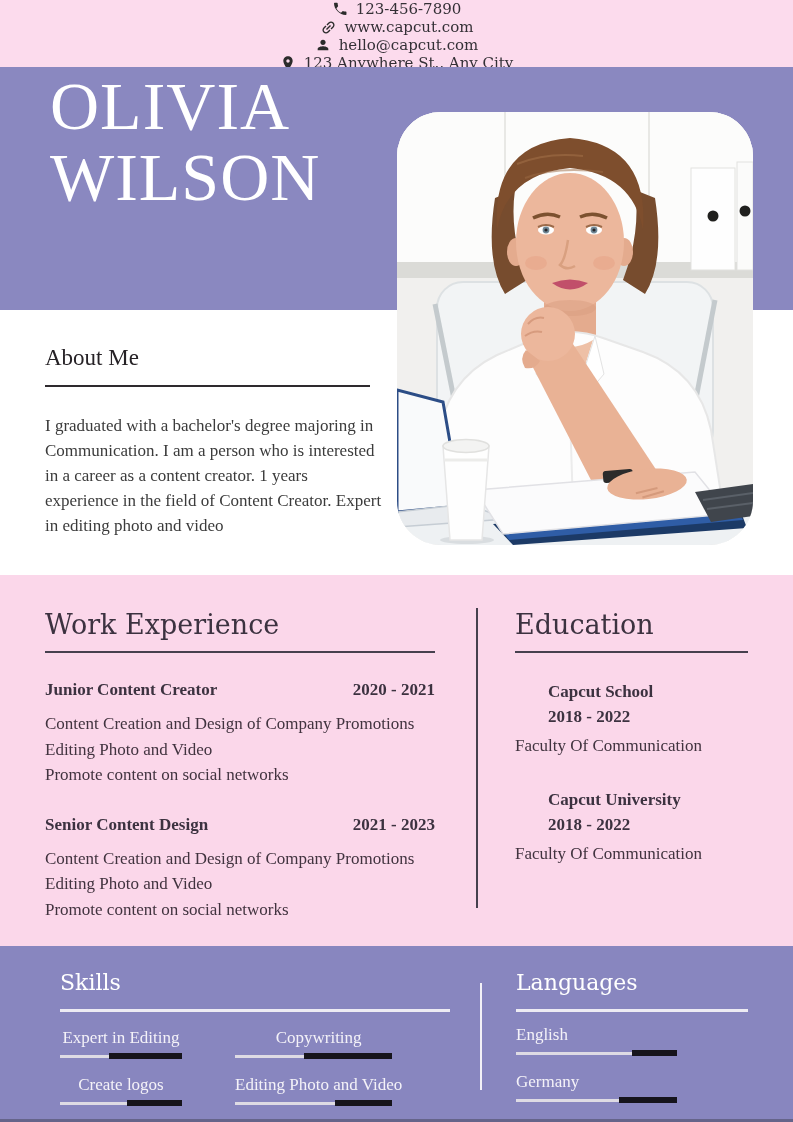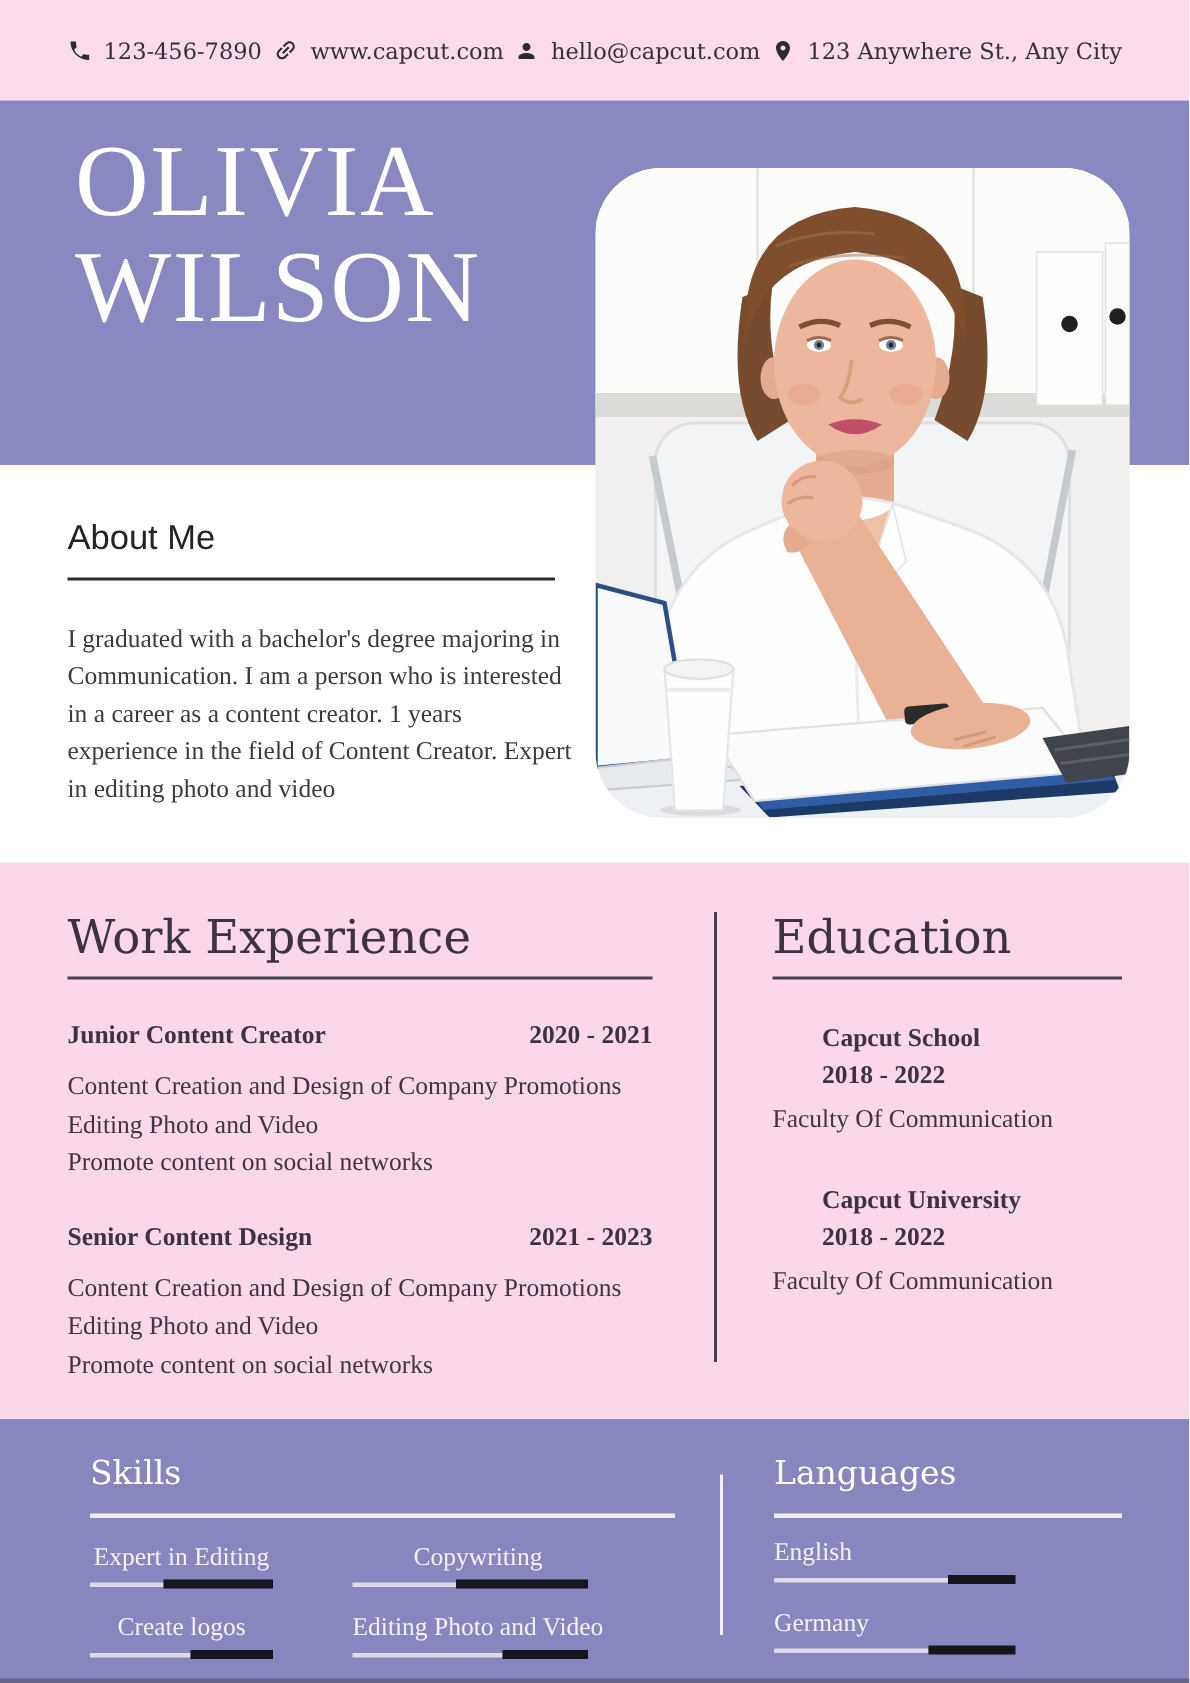--- a/index.html
+++ b/index.html
@@ -2,48 +2,48 @@
 <html><head>
 <meta charset="utf-8">
 <style>
   html,body{margin:0;padding:0;background:#ffffff;}
   .page{position:relative;width:793px;height:1122px;overflow:hidden;background:#ffffff;
         font-family:"Liberation Serif",serif;-webkit-font-smoothing:antialiased;}
 
   
   .topbar{position:absolute;left:0;top:0;width:793px;height:67px;background:#fcdbed;
           display:flex;align-items:center;justify-content:space-between;
-          padding:0 45px;box-sizing:border-box;}
+          padding:0 45px;box-sizing:border-box;flex-direction:column;}
   .contact-item{display:flex;align-items:center;gap:8px;color:#343036;
                 font-family:"DejaVu Serif",serif;font-size:15px;white-space:nowrap;}
   .contact-item svg{display:block;}
 
   
   .header{position:absolute;left:0;top:67px;width:793px;height:243px;background:#8a88c0;}
-  .name-block{position:absolute;left:50px;top:18px;color:#ffffff;}
+  .name-block{position:absolute;left:50px;top:4px;color:#ffffff;}
   .name-line{font-family:"Liberation Serif",serif;font-size:68px;line-height:71px;
              letter-spacing:1px;font-weight:400;}
   .job-title{margin-top:15px;font-size:30px;line-height:34px;color:#fdf8fb;letter-spacing:.5px;}
 
   
   .photo{position:absolute;left:397px;top:112px;width:356px;height:433px;
          border-radius:44px;overflow:hidden;background:#f6f5f3;}
   .photo svg{display:block;width:356px;height:433px;}
 
   
   .about{position:absolute;left:45px;top:344px;width:345px;}
-  .sec-heading{font-family:Liberation Sans, sans-serif;font-size:23px;font-weight:500;
+  .sec-heading{font-family:Liberation Serif, serif;font-size:23px;font-weight:500;
                color:#262226;line-height:28px;}
   .about-rule{margin-top:13px;height:2px;background:#2e2a2e;width:325px;}
   .about-text{margin-top:26px;font-size:17px;line-height:25px;color:#3b3b3b;width:340px;}
 
   
   .pinkband{position:absolute;left:0;top:575px;width:793px;height:371px;background:#fbd7ea;}
   .work{position:absolute;left:45px;top:36px;width:390px;}
-  .pink-heading{font-family:"DejaVu Serif",serif;font-size:31px;font-weight:500;
+  .pink-heading{font-family:"DejaVu Serif",serif;font-size:27px;font-weight:500;
                 color:#3c3240;line-height:28px;}
   .pink-rule{margin-top:12px;height:2px;background:#46404e;}
   .job{margin-top:0;}
   .job-head{display:flex;justify-content:space-between;align-items:center;
             font-size:17px;font-weight:bold;color:#3c3240;margin-top:27px;}
   .job-lines{margin-top:11px;font-size:17px;line-height:25.5px;color:#41333f;}
   .edu-divider{position:absolute;left:476px;top:33px;width:2px;height:300px;background:#46404e;}
   .education{position:absolute;left:515px;top:36px;width:233px;}
   .edu-item{margin-top:26px;}
   .edu-item + .edu-item{margin-top:29px;}

